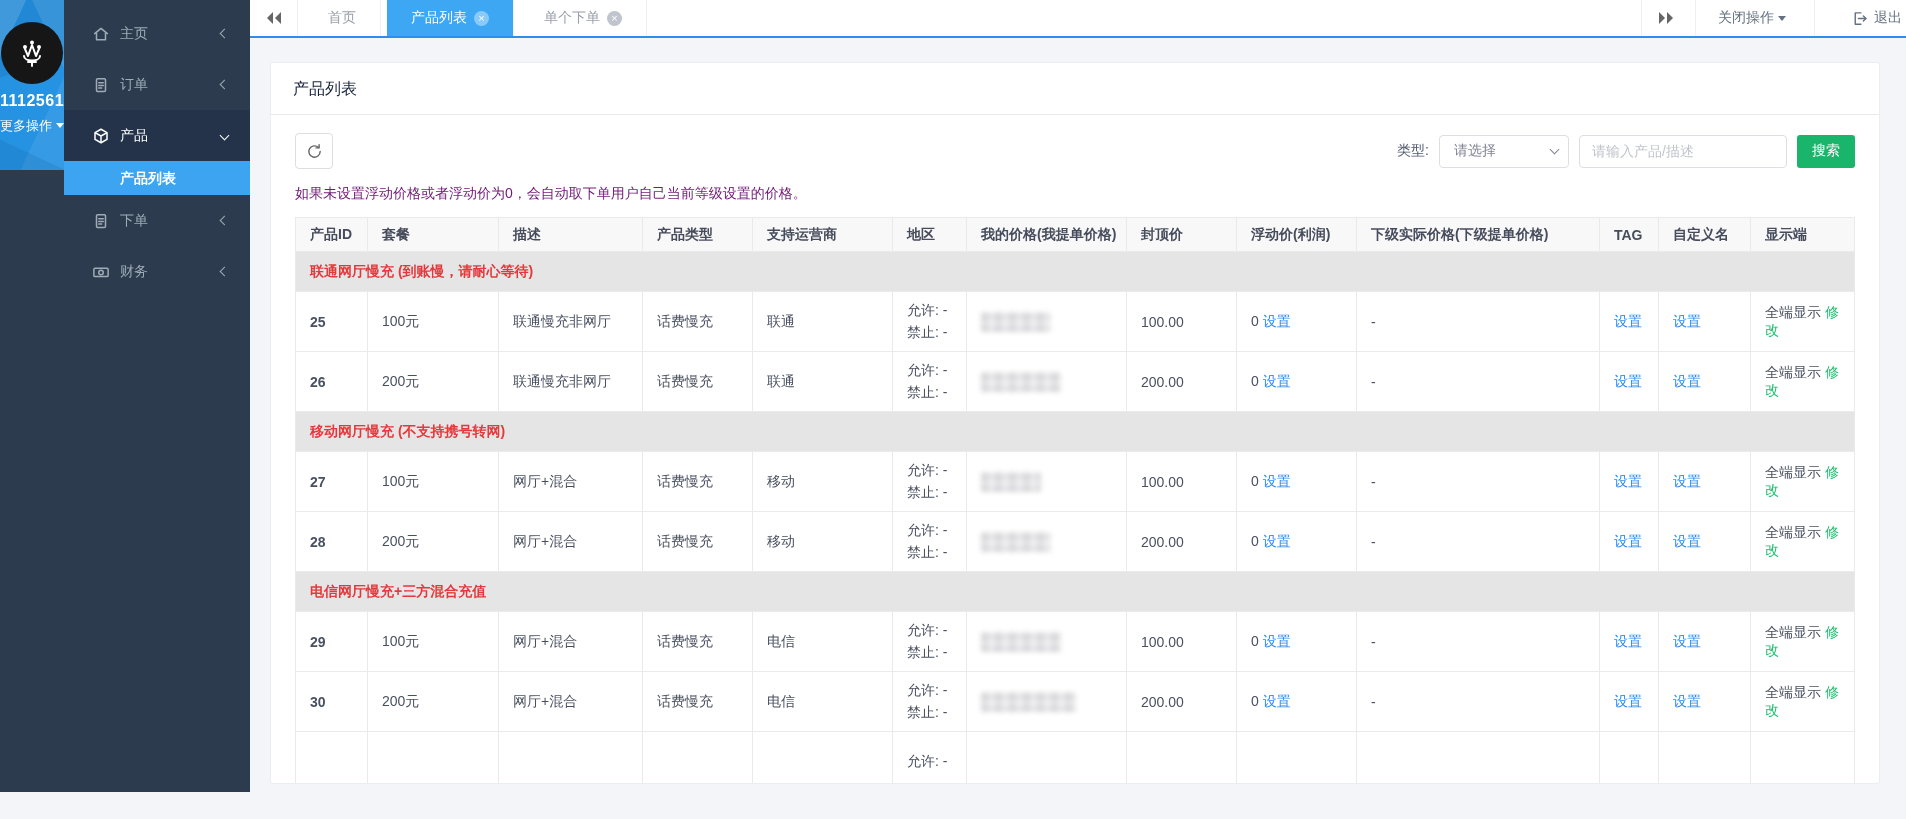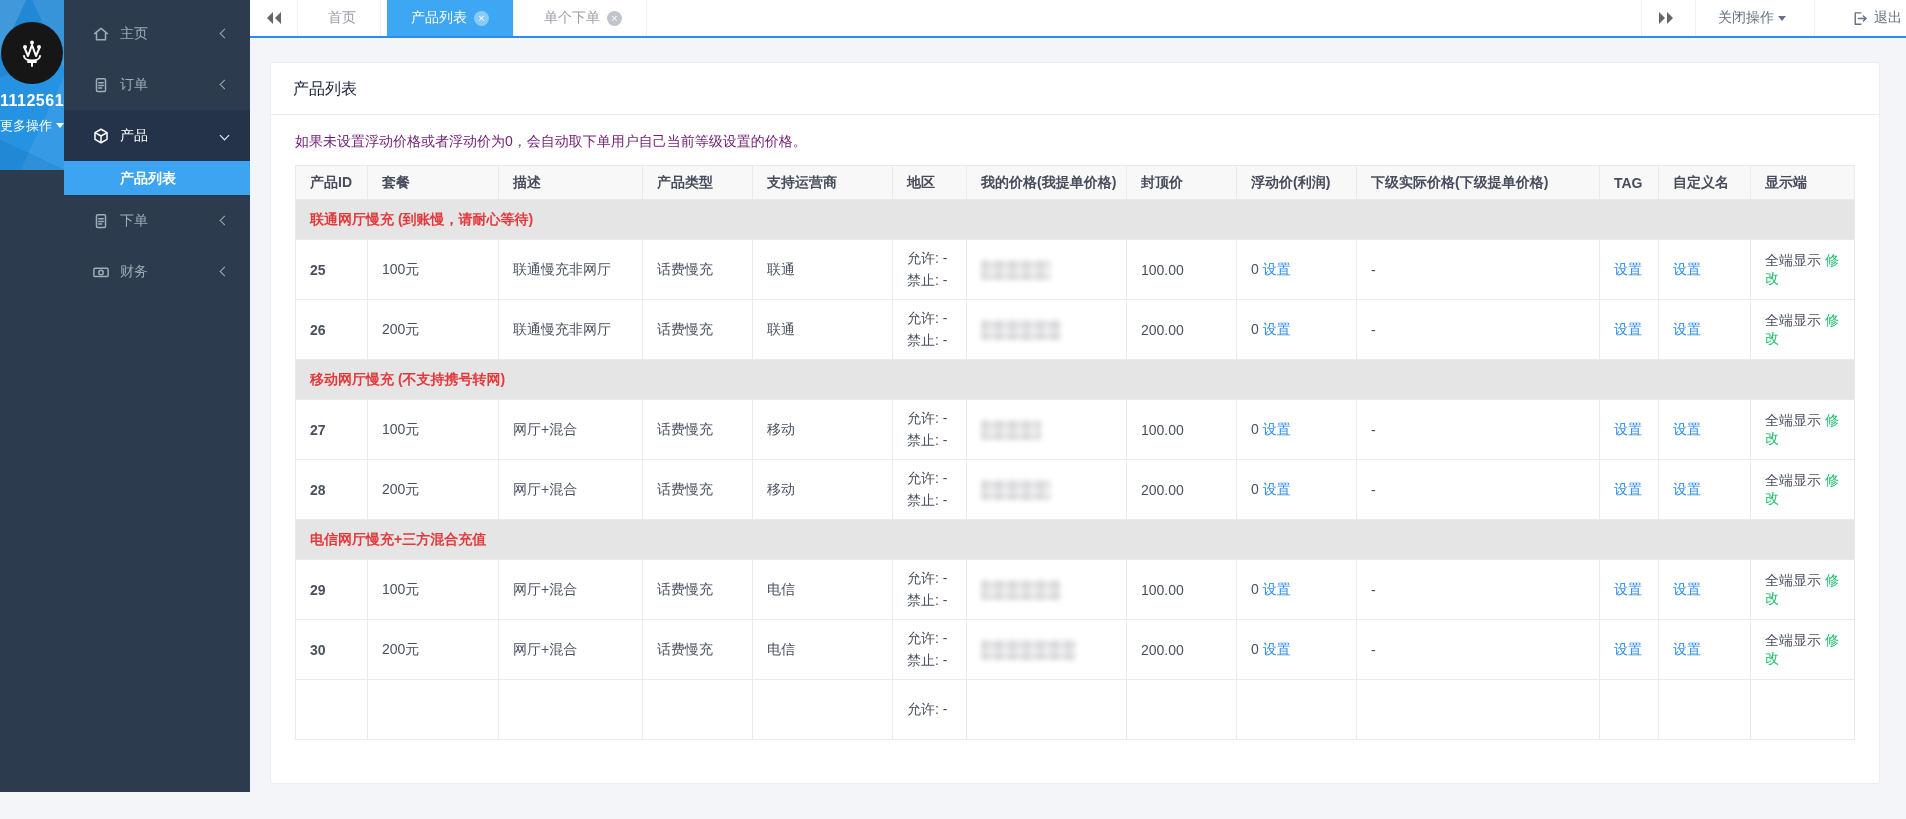--- a/index.html
+++ b/index.html
@@ -204,20 +204,37 @@
           </svg>
         <span>退出</span>
       </div>
     </div>
 
     <div class="content">
       <div class="card">
         <div class="card-title">产品列表</div>
         <div class="card-body">
 
+          <div class="toolbar">
+            <button class="refresh-btn">
+              <svg width="17" height="17" viewBox="0 0 24 24" fill="none" stroke="#666" stroke-width="2" stroke-linecap="round" stroke-linejoin="round">
+                  <path d="M20 12 a8 8 0 1 1 -2.3 -5.6"></path>
+                  <polyline points="18.5 2.5 18.5 6.9 14.1 6.9"></polyline>
+                </svg>
+            </button>
+            <div class="toolbar-right">
+              <span class="type-label">类型:</span>
+              <div class="type-select">
+                <span>请选择</span>
+                <span class="chev down"></span>
+              </div>
+              <input class="search-input" type="text" placeholder="请输入产品/描述" style="">
+              <button class="search-btn">搜索</button>
+            </div>
+          </div>
 
           <div class="notice">如果未设置浮动价格或者浮动价为0，会自动取下单用户自己当前等级设置的价格。</div>
 
           <table>
             <colgroup>
               <col style="width:72px">
                 <col style="width:131px">
                 <col style="width:144px">
                 <col style="width:110px">
               <col style="width:140px">

